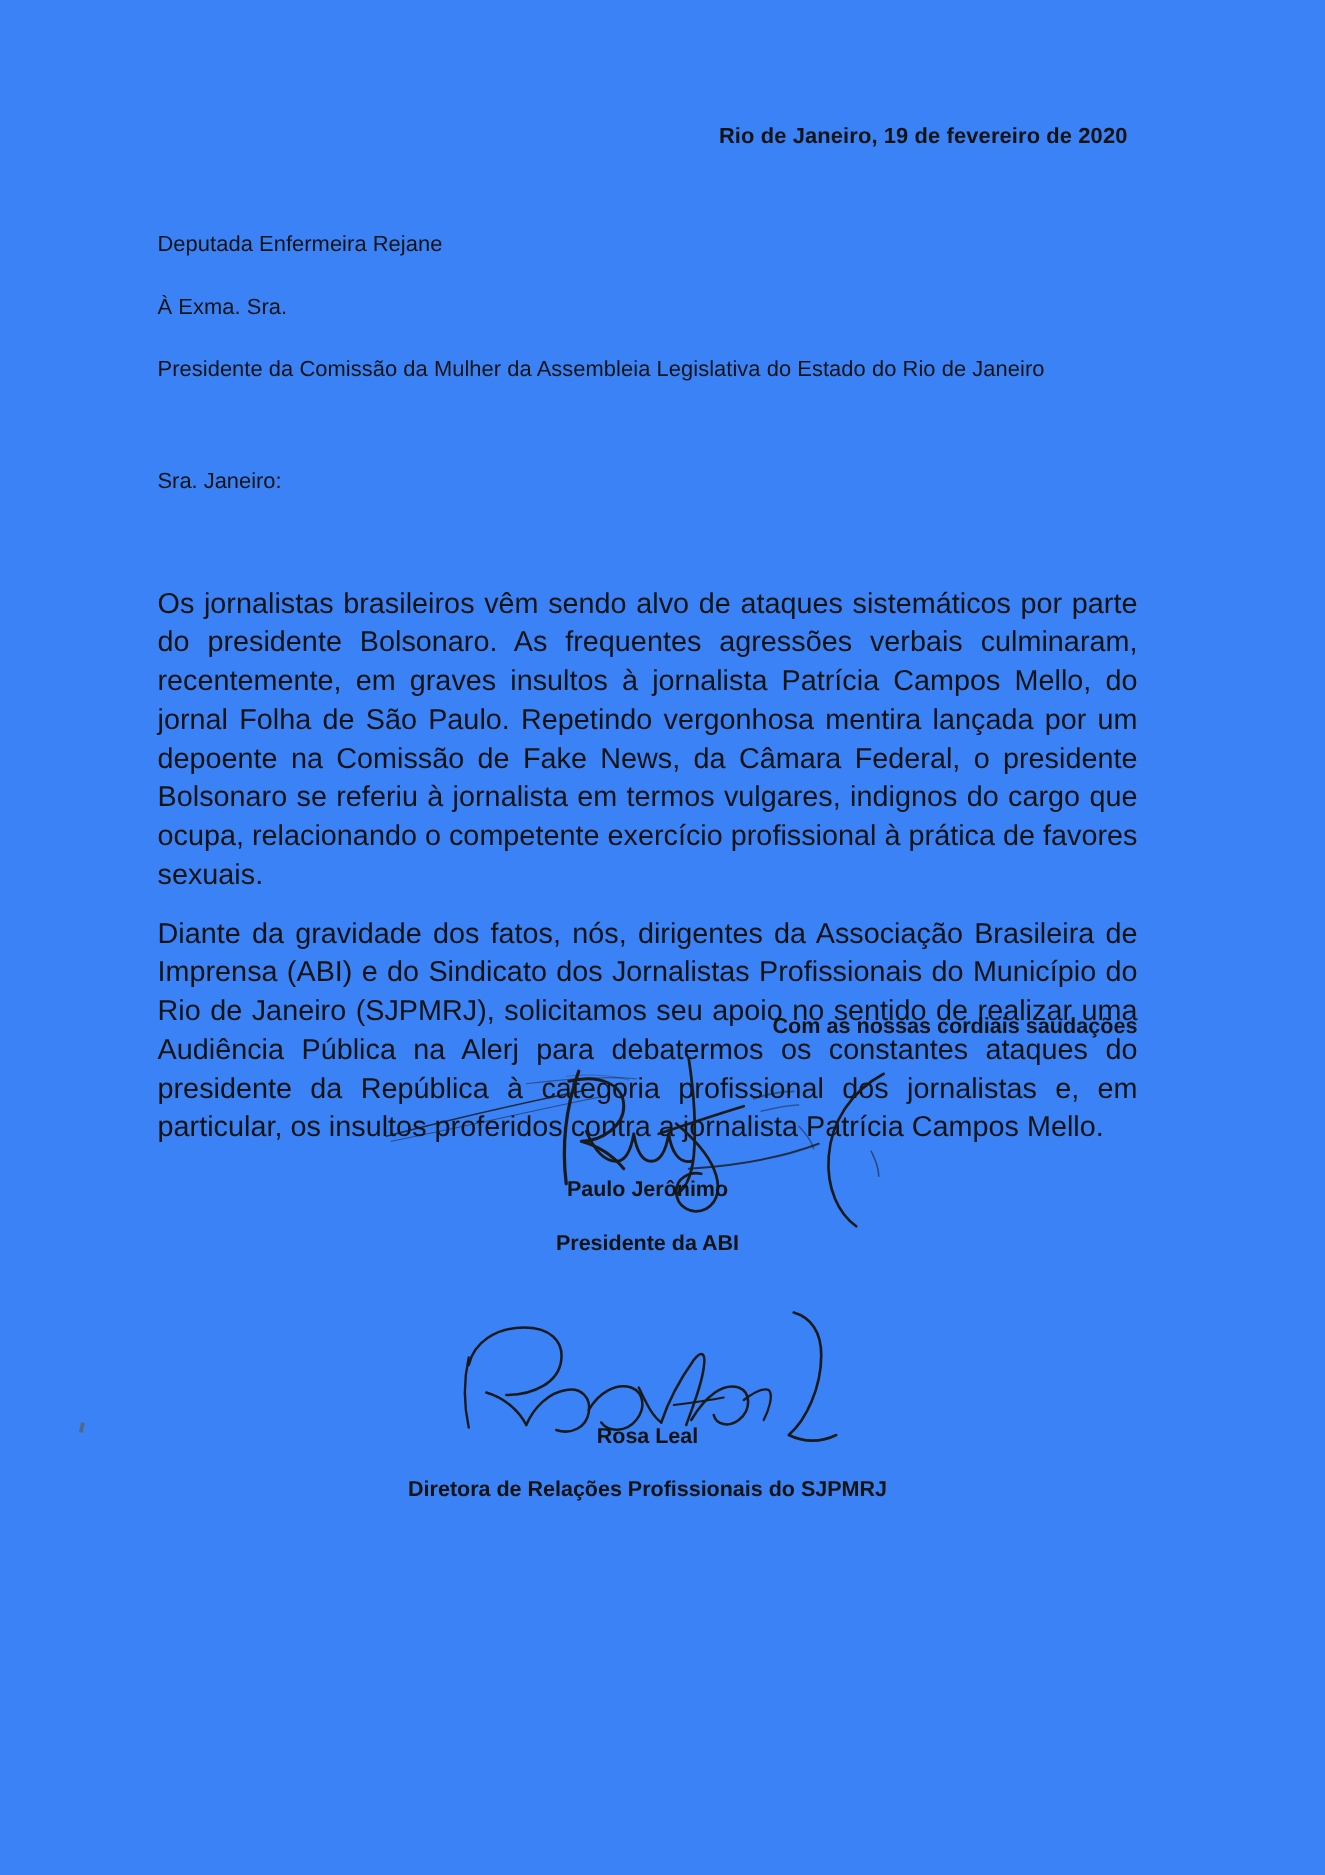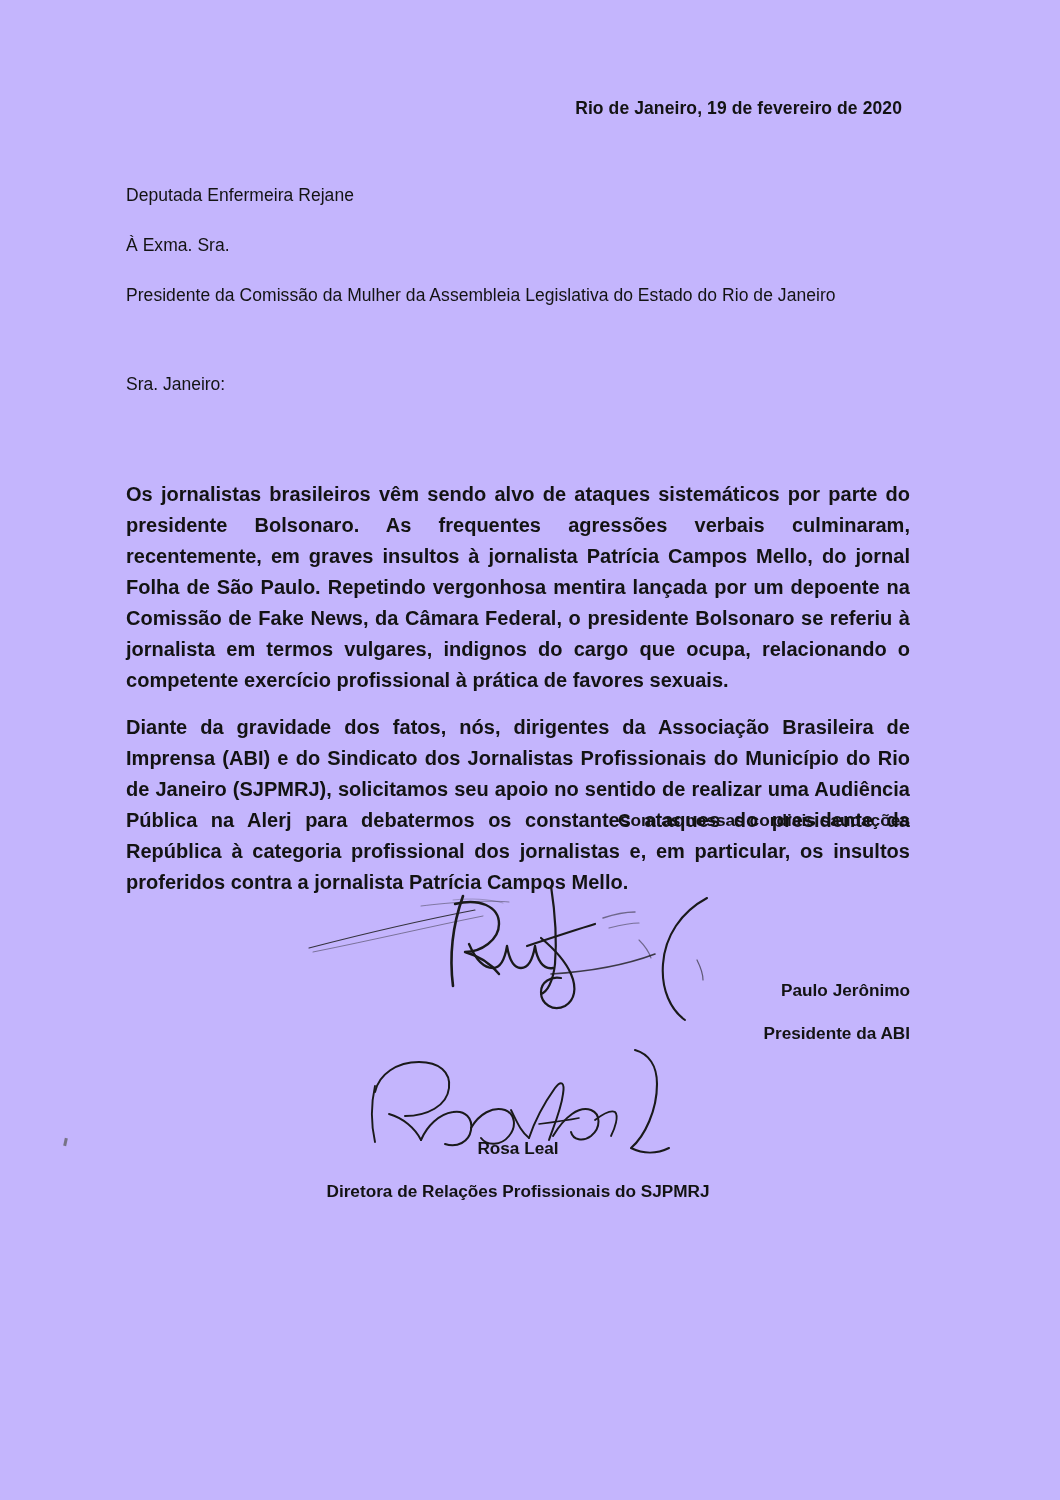--- a/index.html
+++ b/index.html
@@ -10,21 +10,21 @@
   }
   body {
     font-family: "Liberation Sans", sans-serif;
     color: #111111;
   }
 
   .page {
     position: relative;
     width: 1060px;
     height: 1500px;
-    background: #c4b5fd;
+    background: #3b82f6;
     overflow: hidden;
     margin: 0 auto;
   }
 
   
   .scan-speck {
     position: absolute;
     background: #5d5d5d;
     opacity: .75;
   }
@@ -77,27 +77,27 @@
   }
 
   
   .body-text {
     position: absolute;
     left: 126px;
     top: 463px;
     width: 784px;
   }
   .body-text p {
-    margin: 16px 0 16px 0;
-    font-size: 20px;
+    margin: 4px 0 16px 0;
+    font-size: 23px;
     line-height: 31px;
     text-align: justify;
     text-justify: inter-word;
     color: #131313;
-    font-weight: 700;
+    font-weight: 400;
     letter-spacing: .02px;
   }
   .body-text p:last-child { margin-bottom: 0; }
 
   
   .closing {
     position: absolute;
     left: 126px;
     top: 810px;
     width: 784px;
@@ -107,21 +107,21 @@
     color: #131313;
   }
 
   
   .sig-block {
     position: absolute;
     width: 784px;
     left: 126px;
     text-align: center;
   }
-  #signature-block-paulo { top: 882px; text-align: right; }
+  #signature-block-paulo { top: 843px; }
   #signature-block-rosa  { top: 1048px; }
 
   .sig-graphic {
     position: relative;
     width: 100%;
     height: 0;
   }
   .sig-graphic svg {
     position: absolute;
     left: 50%;

